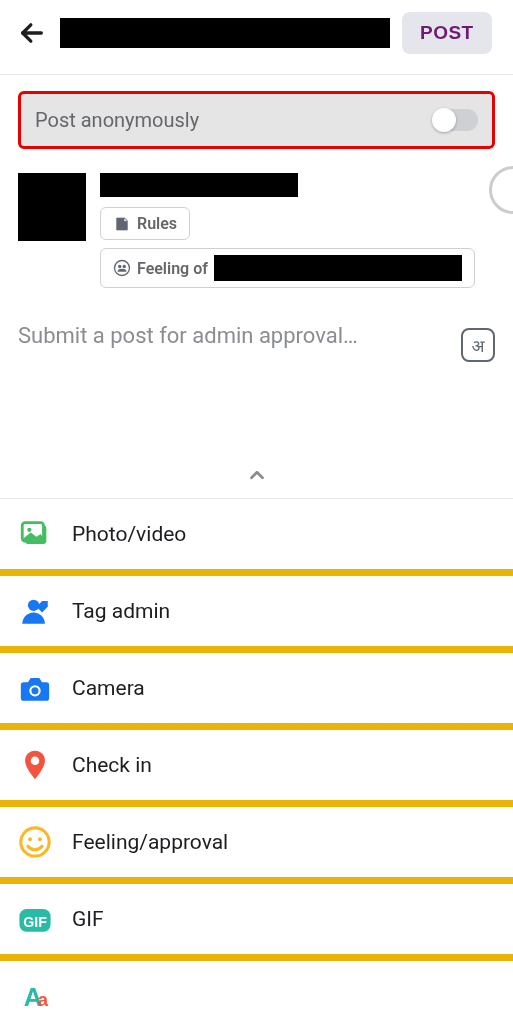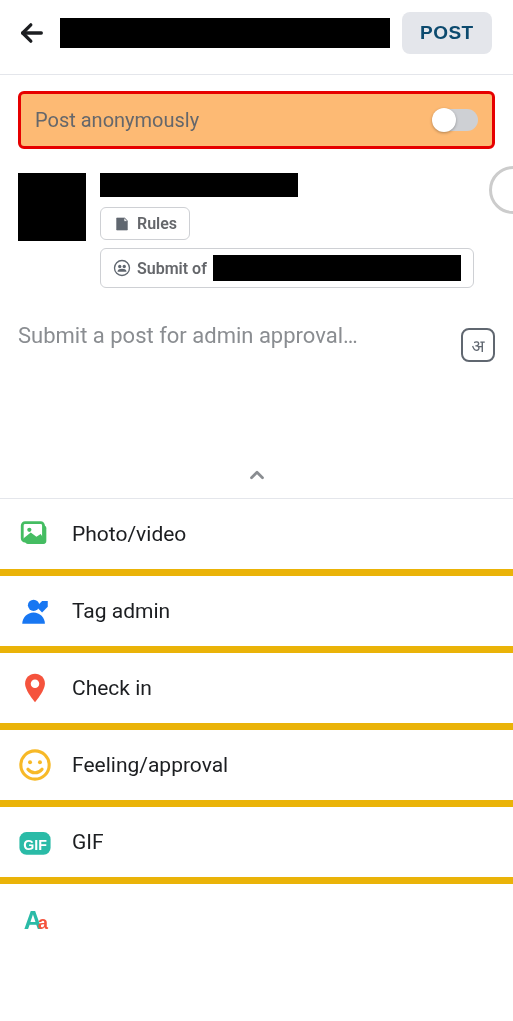--- a/index.html
+++ b/index.html
@@ -2,24 +2,24 @@
 <html><head>
   <meta charset="utf-8">
   <style>
     * { margin: 0; padding: 0; box-sizing: border-box; }
     body { font-family: -apple-system, BlinkMacSystemFont, "Segoe UI", Roboto, Helvetica, Arial, sans-serif; background: #fff; width: 513px; color: #1c1e21; }
 
     .header { display: flex; align-items: center; padding: 12px 12px 20px 16px; border-bottom: 1px solid #e4e6eb; }
     .back-arrow { width: 32px; height: 32px; display: flex; align-items: center; justify-content: center; cursor: pointer; }
     .back-arrow svg { width: 28px; height: 28px; }
     .header-title { flex: 1; height: 30px; background: #000; margin-left: 12px; margin-right: 12px; max-width: 330px; }
-    .post-btn { background: #e4e6eb; color: #0c4a6e; border: none; border-radius: 8px; padding: 10px 18px; font-size: 19px; font-weight: 700; letter-spacing: 0.5px; }
+    .post-btn { background: #e4e6eb; color: #701a75; border: none; border-radius: 8px; padding: 10px 18px; font-size: 19px; font-weight: 700; letter-spacing: 0.5px; }
 
     .anon-box-wrap { padding: 16px 18px 12px 18px; }
-    .anon-box { border: 3px solid #e60000; background: #fdba74; border-radius: 6px; padding: 14px 14px; display: flex; align-items: center; justify-content: space-between; }
+    .anon-box { border: 3px solid #e60000; background: #e5e5e5; border-radius: 6px; padding: 14px 14px; display: flex; align-items: center; justify-content: space-between; }
     .anon-label { font-size: 20px; color: #65676b; }
     .toggle { width: 44px; height: 22px; background: #ced0d4; border-radius: 11px; position: relative; }
     .toggle .knob { width: 24px; height: 24px; background: #fff; border-radius: 50%; position: absolute; left: -2px; top: -1px; box-shadow: 0 1px 3px rgba(0,0,0,0.3); }
 
     .circle-right { position: absolute; right: -24px; top: 166px; width: 48px; height: 48px; border: 3px solid #ccc; border-radius: 50%; background: #fff; }
 
     .profile-row { display: flex; padding: 12px 18px 4px 18px; gap: 14px; align-items: flex-start; }
     .avatar { width: 68px; height: 68px; background: #000; }
     .profile-meta { display: flex; flex-direction: column; gap: 8px; }
     .name-bar { width: 198px; height: 24px; background: #000; margin-bottom: 2px; }
@@ -83,21 +83,21 @@
     <div class="pill-row">
       <div class="pill members-pill">
         <span class="icon">
           <svg width="18" height="18" viewBox="0 0 24 24" fill="#606770">
               <circle cx="12" cy="12" r="10" fill="none" stroke="#606770" stroke-width="1.8"></circle>
               <circle cx="9" cy="10" r="2.2" fill="#606770"></circle>
               <circle cx="15" cy="10" r="2.2" fill="#606770"></circle>
               <path d="M6 17c0-2.5 2-4 6-4s6 1.5 6 4" fill="#606770"></path>
             </svg>
         </span>
-        <span>Submit of</span>
+        <span>Feeling of</span>
         <span class="members-redact"></span>
       </div>
     </div>
   </div>
 </div>
 
 <div class="compose-wrap">
   <div class="compose">Submit a post for admin approval…</div>
   <div class="lang-badge">अ</div>
 </div>
@@ -128,20 +128,30 @@
     <span class="oicon">
       <svg width="34" height="34" viewBox="0 0 24 24" fill="#1877f2">
           <circle cx="11" cy="8" r="4"></circle>
           <path d="M3 21c0-4.4 3.6-8 8-8s8 3.6 8 8"></path>
           <path d="M17 5 L21 5 L21 9 L17 13 L13 9 L17 5 Z" fill="#1877f2"></path>
         </svg>
     </span>
     <span class="olabel">Tag admin</span>
   </div>
 
+  <div class="option">
+    <span class="oicon">
+      <svg width="34" height="34" viewBox="0 0 24 24" fill="#1877f2">
+          <path d="M4 8h3l2-3h6l2 3h3a2 2 0 0 1 2 2v9a2 2 0 0 1-2 2H4a2 2 0 0 1-2-2v-9a2 2 0 0 1 2-2z"></path>
+          <circle cx="12" cy="14" r="4" fill="#fff"></circle>
+          <circle cx="12" cy="14" r="2.5" fill="#1877f2"></circle>
+        </svg>
+    </span>
+    <span class="olabel">Camera</span>
+  </div>
 
   <div class="option">
     <span class="oicon">
       <svg width="34" height="34" viewBox="0 0 24 24" fill="#f5533d">
           <path d="M12 2C8 2 5 5 5 9c0 5 7 13 7 13s7-8 7-13c0-4-3-7-7-7z"></path>
           <circle cx="12" cy="9" r="3" fill="#fff"></circle>
         </svg>
     </span>
     <span class="olabel">Check in</span>
   </div>

